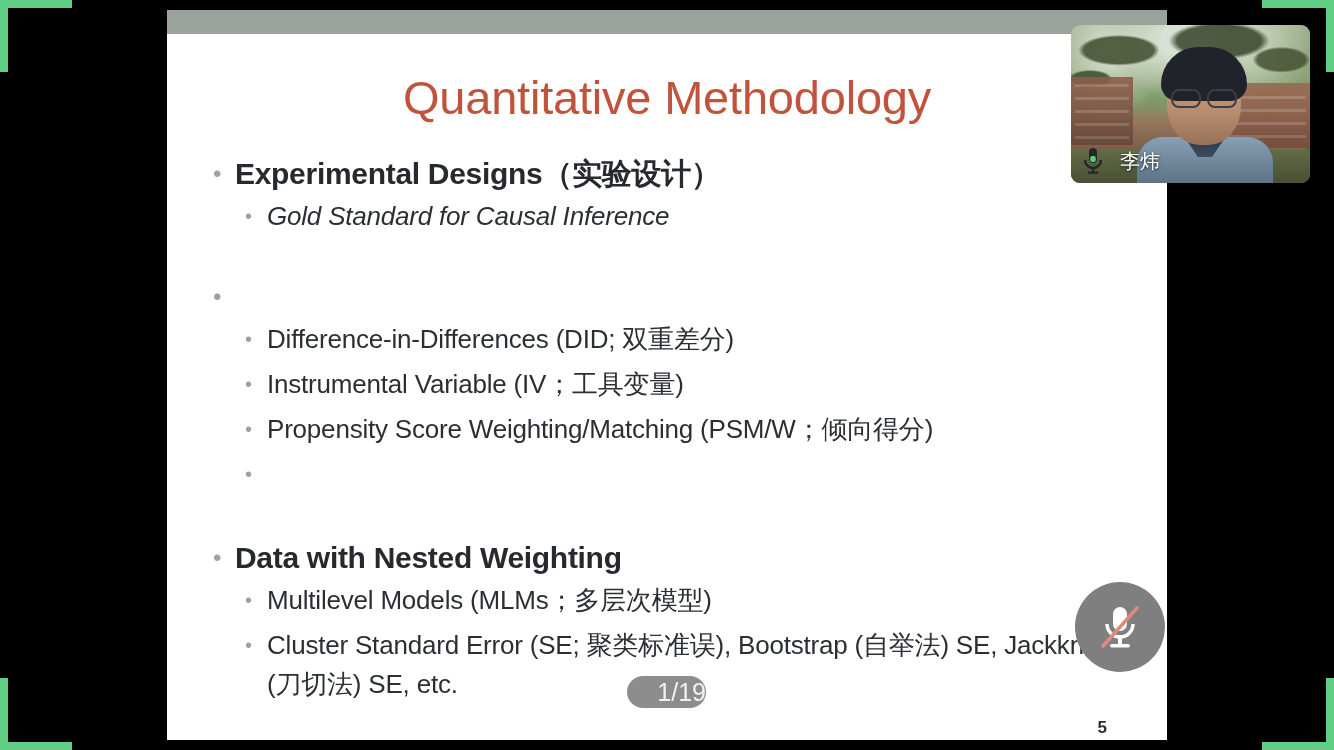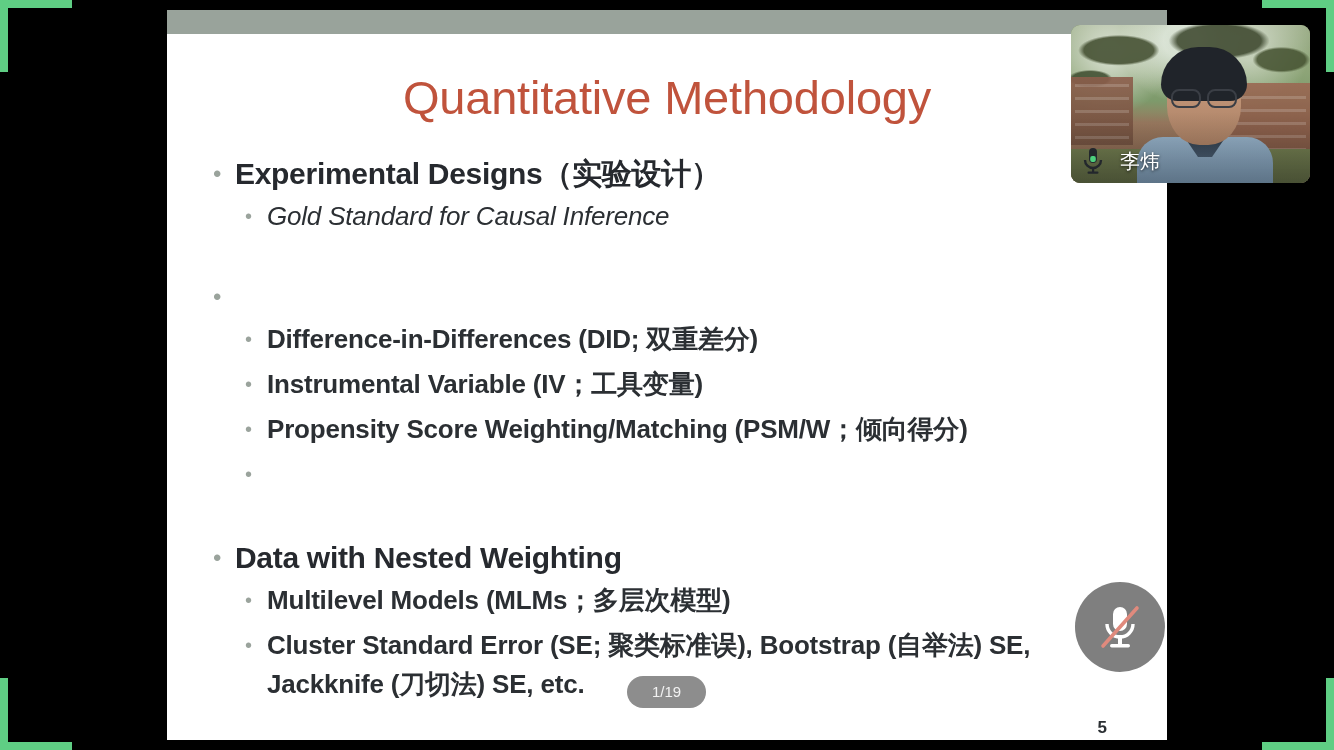--- a/index.html
+++ b/index.html
@@ -27,32 +27,32 @@
 
   .body{position:absolute;left:46px;top:155px;width:930px;}
 
   .l1{display:flex;align-items:flex-start;margin:0 0 4px 0;}
   .l1 .bul{color:#9aa39c;font-size:24px;line-height:38px;width:22px;flex:0 0 22px;}
   .l1 .txt{color:#26292e;font-size:30px;line-height:38px;font-weight:bold;
            letter-spacing:-.3px;}
 
   .l2{display:flex;align-items:flex-start;margin:0 0 6px 0;padding-left:32px;}
   .l2 .bul{color:#9aa39c;font-size:20px;line-height:38px;width:22px;flex:0 0 22px;}
-  .l2 .txt{color:#2b2f33;font-size:26px;line-height:39px;font-weight:700;letter-spacing:-.2px;}
+  .l2 .txt{color:#2b2f33;font-size:26px;line-height:39px;font-weight:400;letter-spacing:-.2px;}
   .l2.ital .txt{font-style:italic;font-weight:normal;}
 
   .gap-a{height:36px;}
   .gap-b{height:40px;}
 
   .page-num{position:absolute;right:60px;bottom:12px;color:#2b2f33;
       font-size:17px;font-weight:bold;}
 
   
   .pill{position:absolute;left:627px;top:676px;width:79px;height:32px;border-radius:16px;
-      background:#8d8d8d;color:#f2f2f2;font-size:15px;line-height:32px;text-align:center;z-index:20;}
+      background:#8d8d8d;color:#f2f2f2;font-size:25px;line-height:32px;text-align:right;z-index:20;}
 
   
   .mute-btn{position:absolute;left:1075px;top:582px;width:90px;height:90px;border-radius:50%;
       background:#7f7f7f;z-index:21;}
   .mute-btn svg{position:absolute;left:22px;top:20px;}
 
   
   #vtile{position:absolute;left:1071px;top:25px;width:239px;height:158px;border-radius:9px;
       overflow:hidden;z-index:40;background:#6f7f58;}
   .vbg{position:absolute;inset:0;

